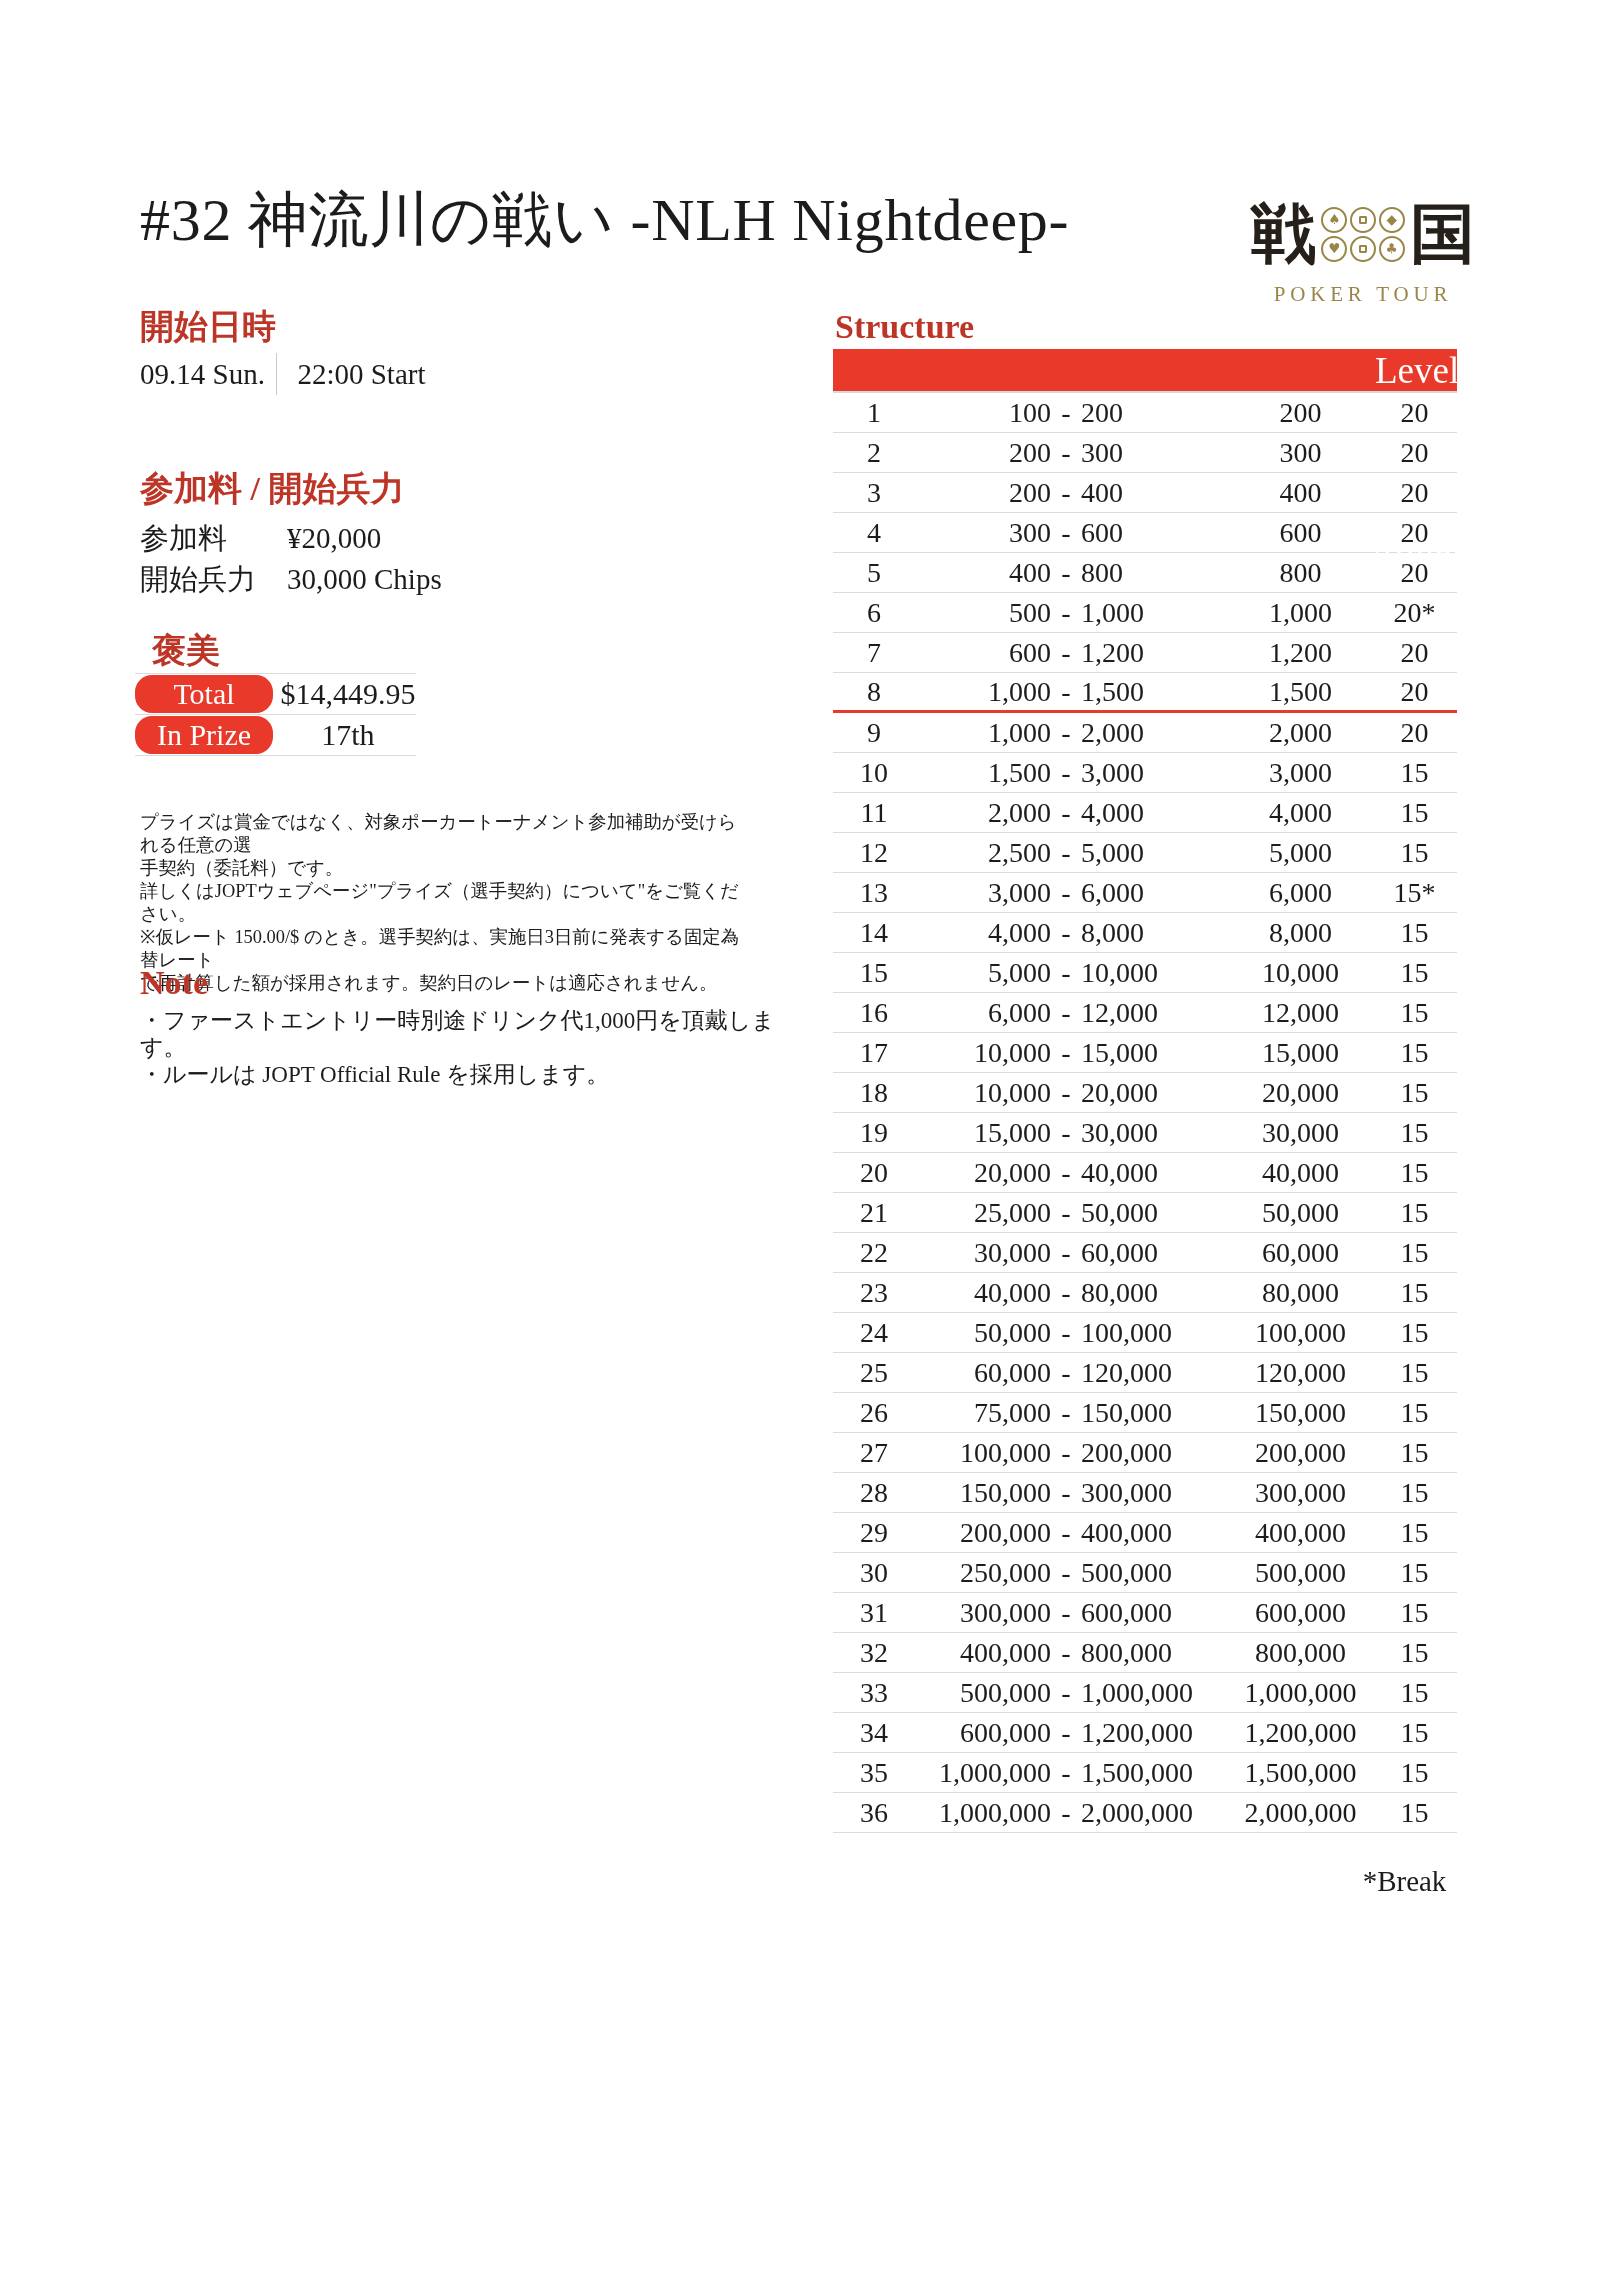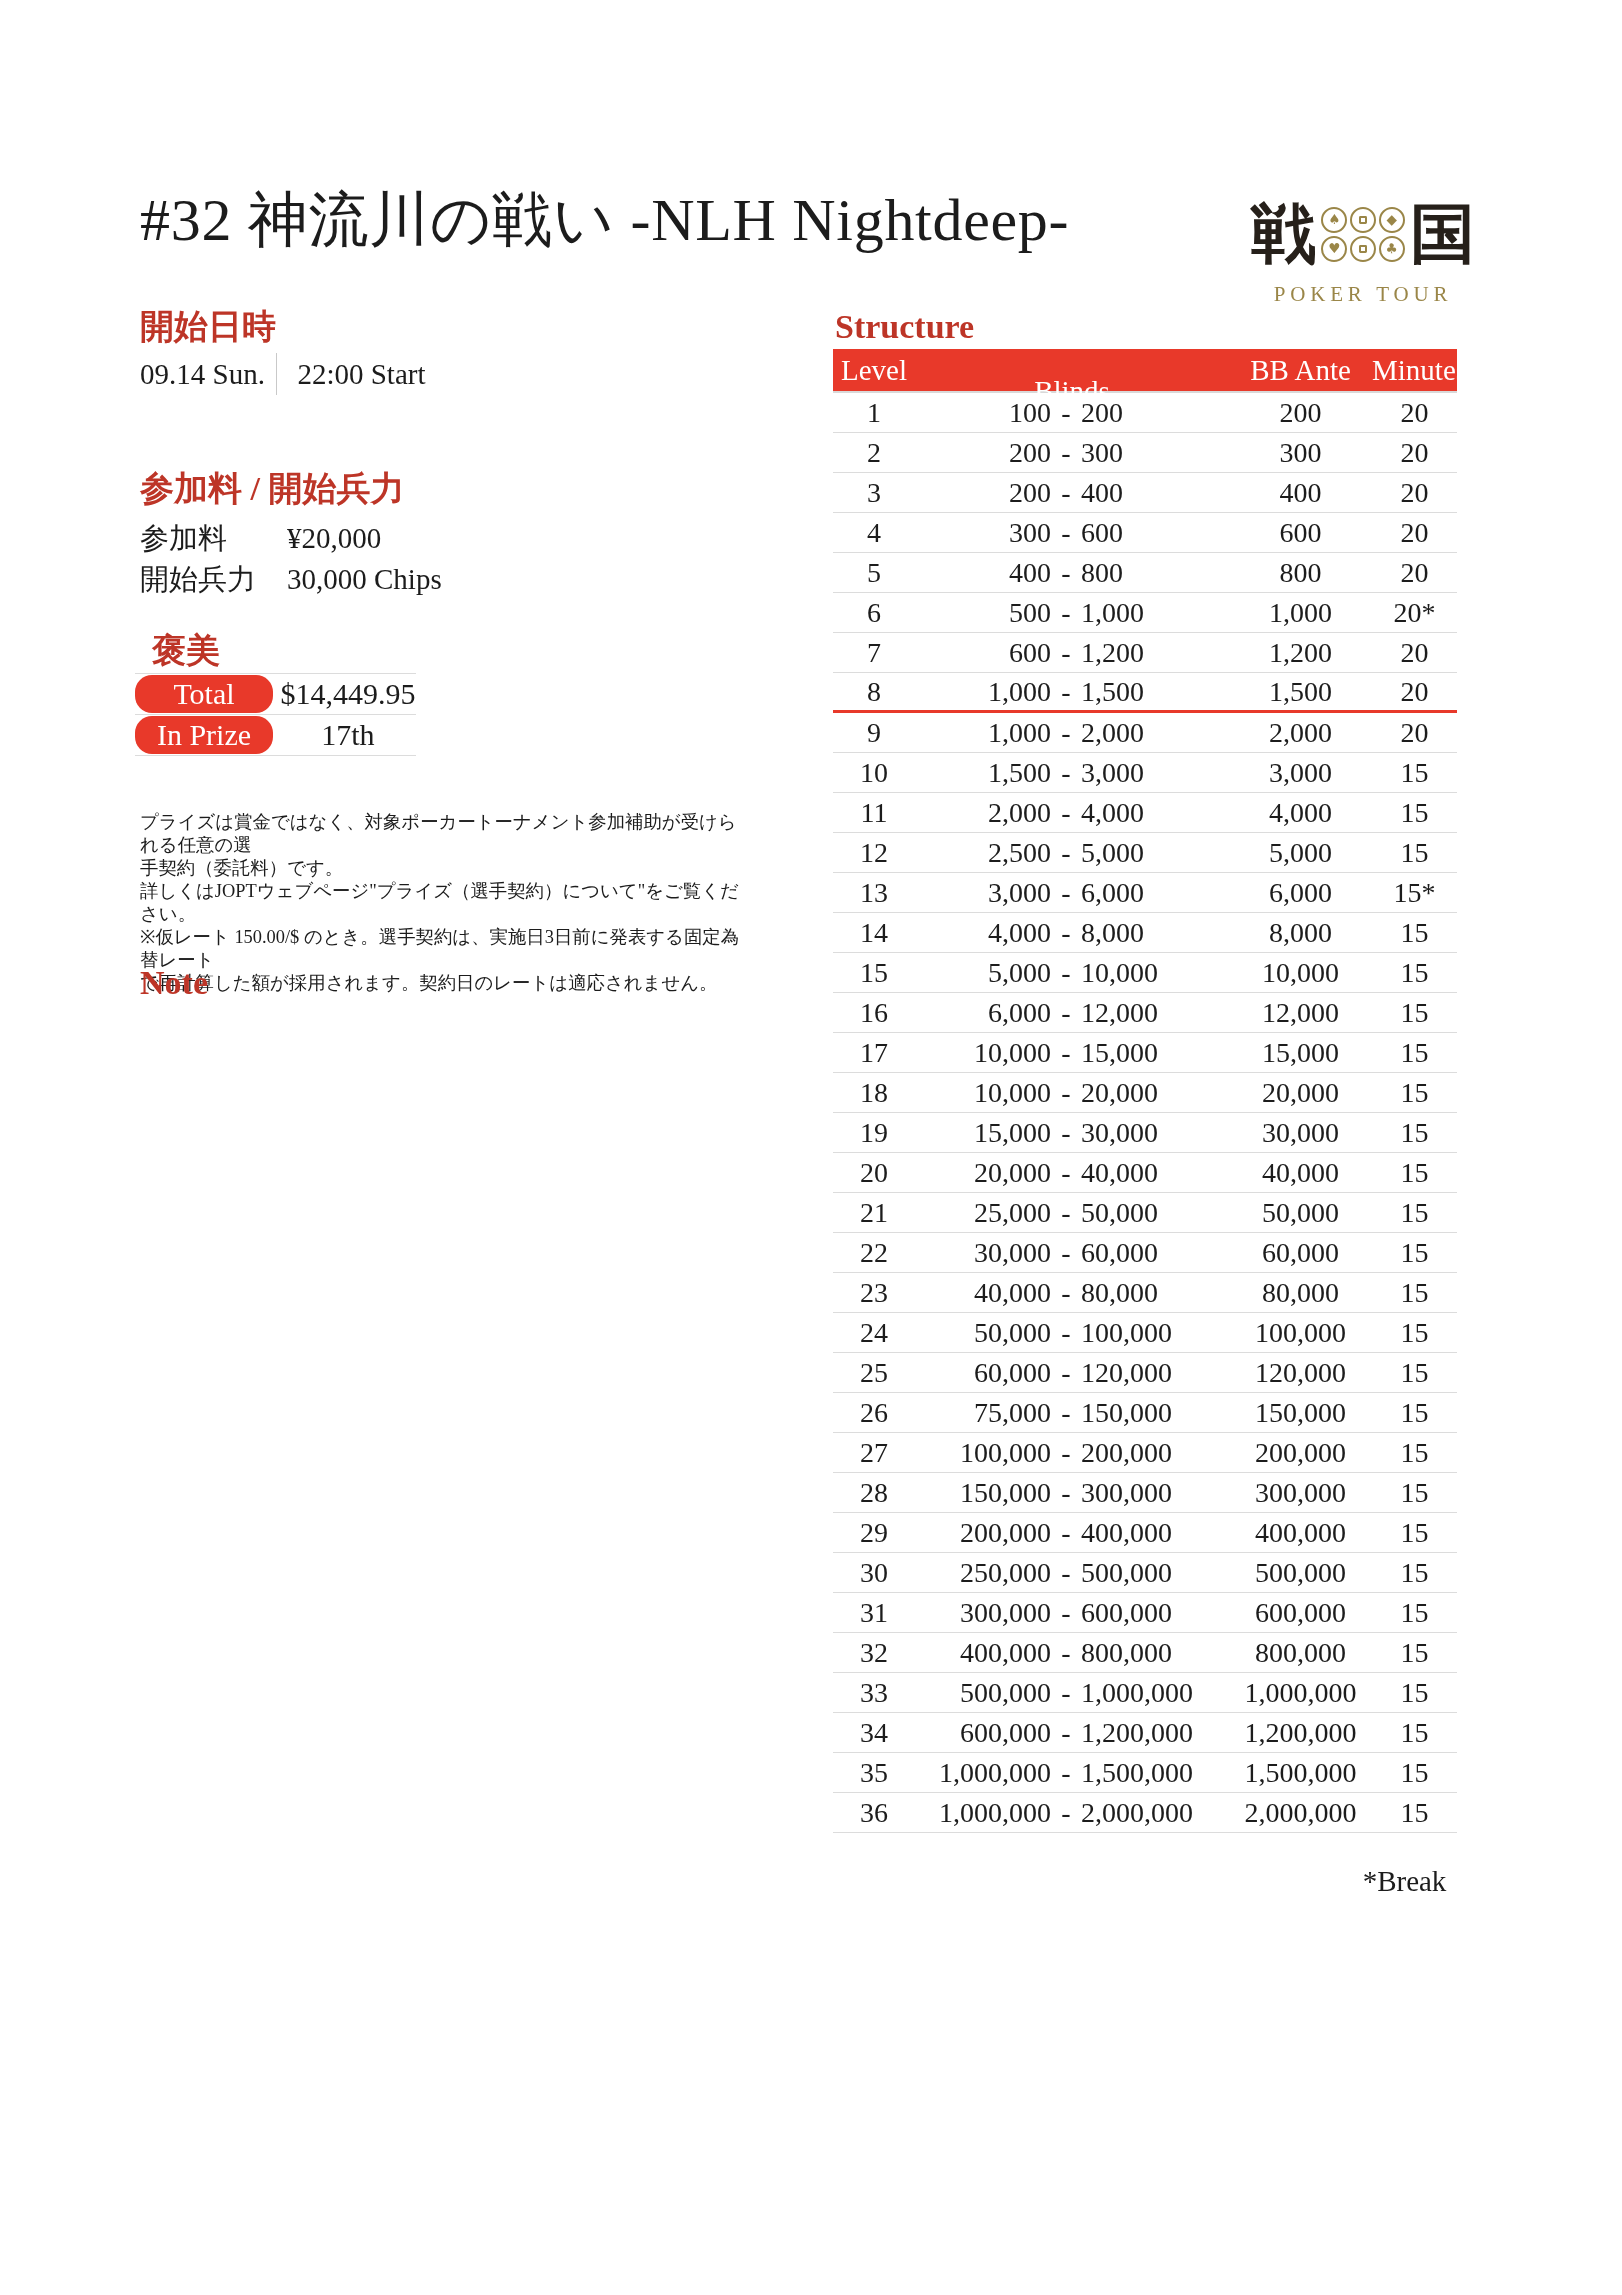--- a/index.html
+++ b/index.html
@@ -46,22 +46,22 @@
   .prize-row{display:flex;align-items:stretch;height:40px;border-bottom:1.7px solid var(--line);}
   .prize-label-cell{width:138px;margin:1.4px 6.8px 1.4px 0;background:var(--accent);color:#fff;
         display:flex;align-items:center;justify-content:center;font-size:30px;border-radius:17px;}
   .prize-value-cell{flex:1;display:flex;align-items:center;justify-content:center;font-size:30px;}
   .prize-disclaimer{position:absolute;left:140px;top:811px;width:600px;
         font-size:18.4px;line-height:23px;white-space:pre-line;}
   
   .note-lines{position:absolute;left:140px;top:1007px;width:647px;font-size:23px;line-height:27px;white-space:pre-line;}
   
   .structure-table{position:absolute;left:833px;top:349px;width:624px;}
-  .st-header{height:42px;background:var(--accent);color:#fff;display:flex;align-items:center;
-        font-size:29px;border-bottom:2px solid #d9d9d9;}
+  .st-header{height:42px;background:var(--accent);color:#fff;display:flex;align-items:flex-end;
+        font-size:37px;border-bottom:2px solid #d9d9d9;flex-direction:column;}
   .st-row{height:39px;display:flex;align-items:center;border-bottom:1.7px solid var(--line);font-size:28px;}
   .st-row.reg-close{border-bottom:3.4px solid var(--accent);height:37px;}
   .c-level{width:82px;text-align:center;}
   .c-blinds{width:314px;display:flex;align-items:center;}
   .c-sb{width:136px;text-align:right;}
   .c-dash{width:30px;text-align:center;}
   .c-bb{width:147px;text-align:left;}
   .c-ante{width:143px;text-align:center;}
   .c-min{width:85px;text-align:center;}
   .break-note{position:absolute;left:1343px;top:1865px;width:123px;text-align:center;font-size:29px;}
@@ -132,20 +132,22 @@
         </div>
       </div>
     </div>
   <div class="prize-disclaimer">プライズは賞金ではなく、対象ポーカートーナメント参加補助が受けられる任意の選
 手契約（委託料）です。
 詳しくはJOPTウェブページ"プライズ（選手契約）について"をご覧ください。
 ※仮レート 150.00/$ のとき。選手契約は、実施日3日前に発表する固定為替レート
 で再計算した額が採用されます。契約日のレートは適応されません。</div>
 
   <h2 class="hd" style="left:140px;top:964px;">Note</h2>
+  <div class="note-lines">・ファーストエントリー時別途ドリンク代1,000円を頂戴します。
+・ルールは JOPT Official Rule を採用します。</div>
 
   <h2 class="hd" style="left:835px;top:308px;">Structure</h2>
 
   <div class="structure-table">
     <div class="st-header">
       <span class="c-level">Level</span>
       <span class="c-blinds" style="justify-content:center;margin-top:43px;">Blinds</span>
       <span class="c-ante">BB Ante</span>
       <span class="c-min">Minutes</span>
     </div>

